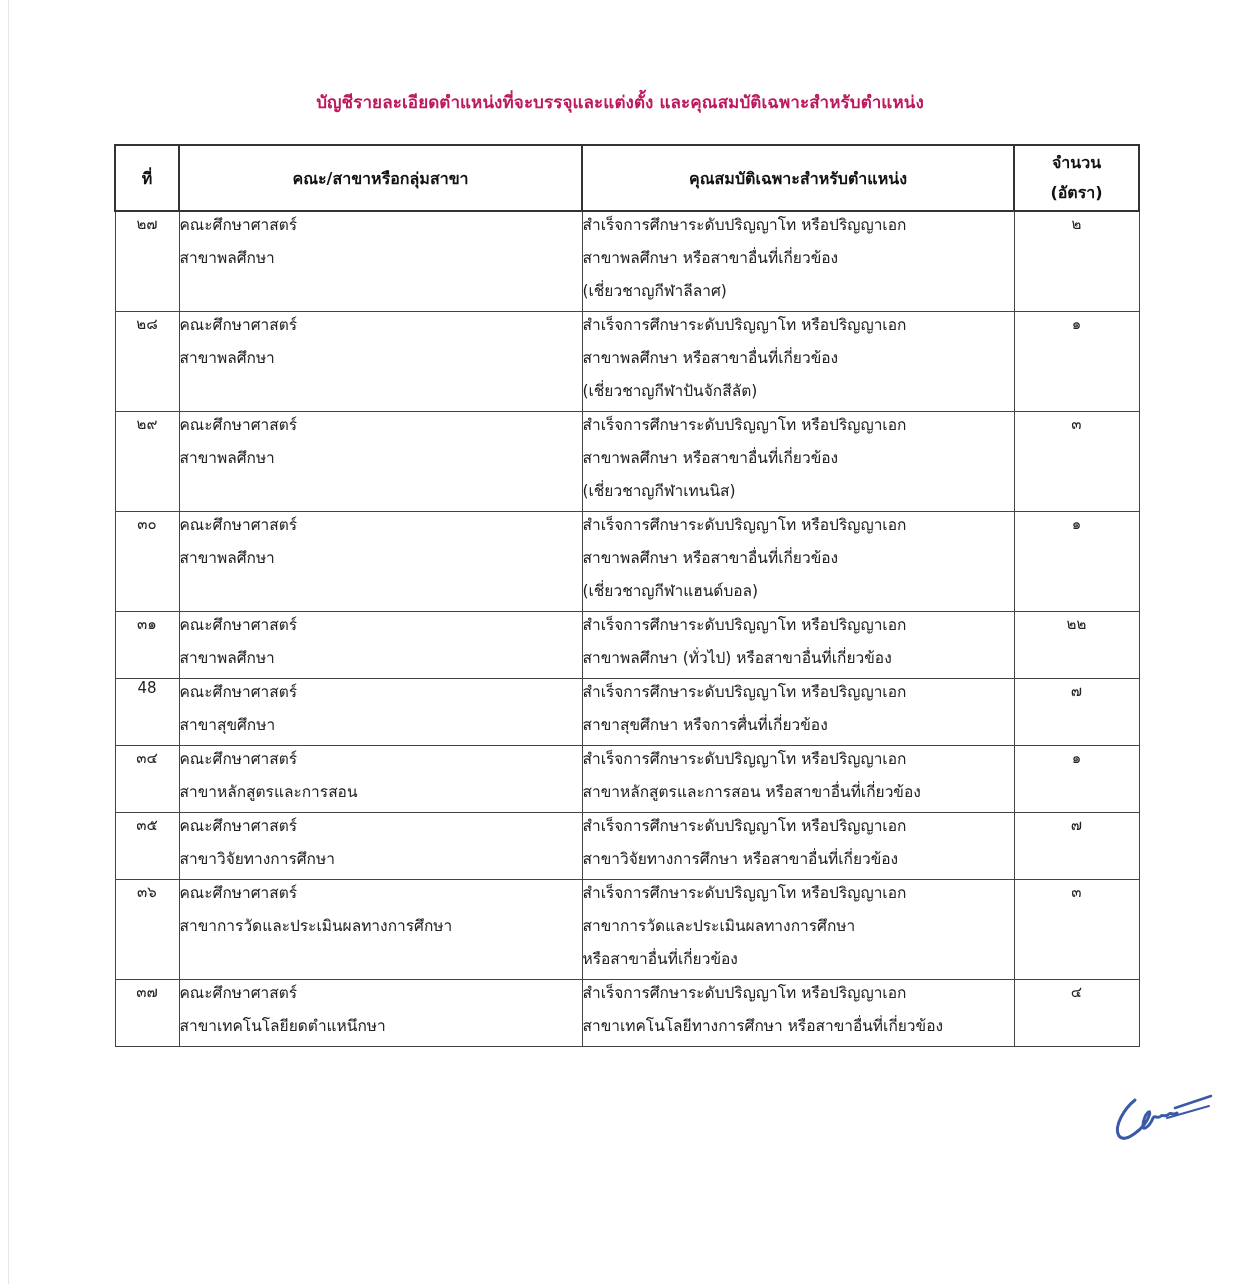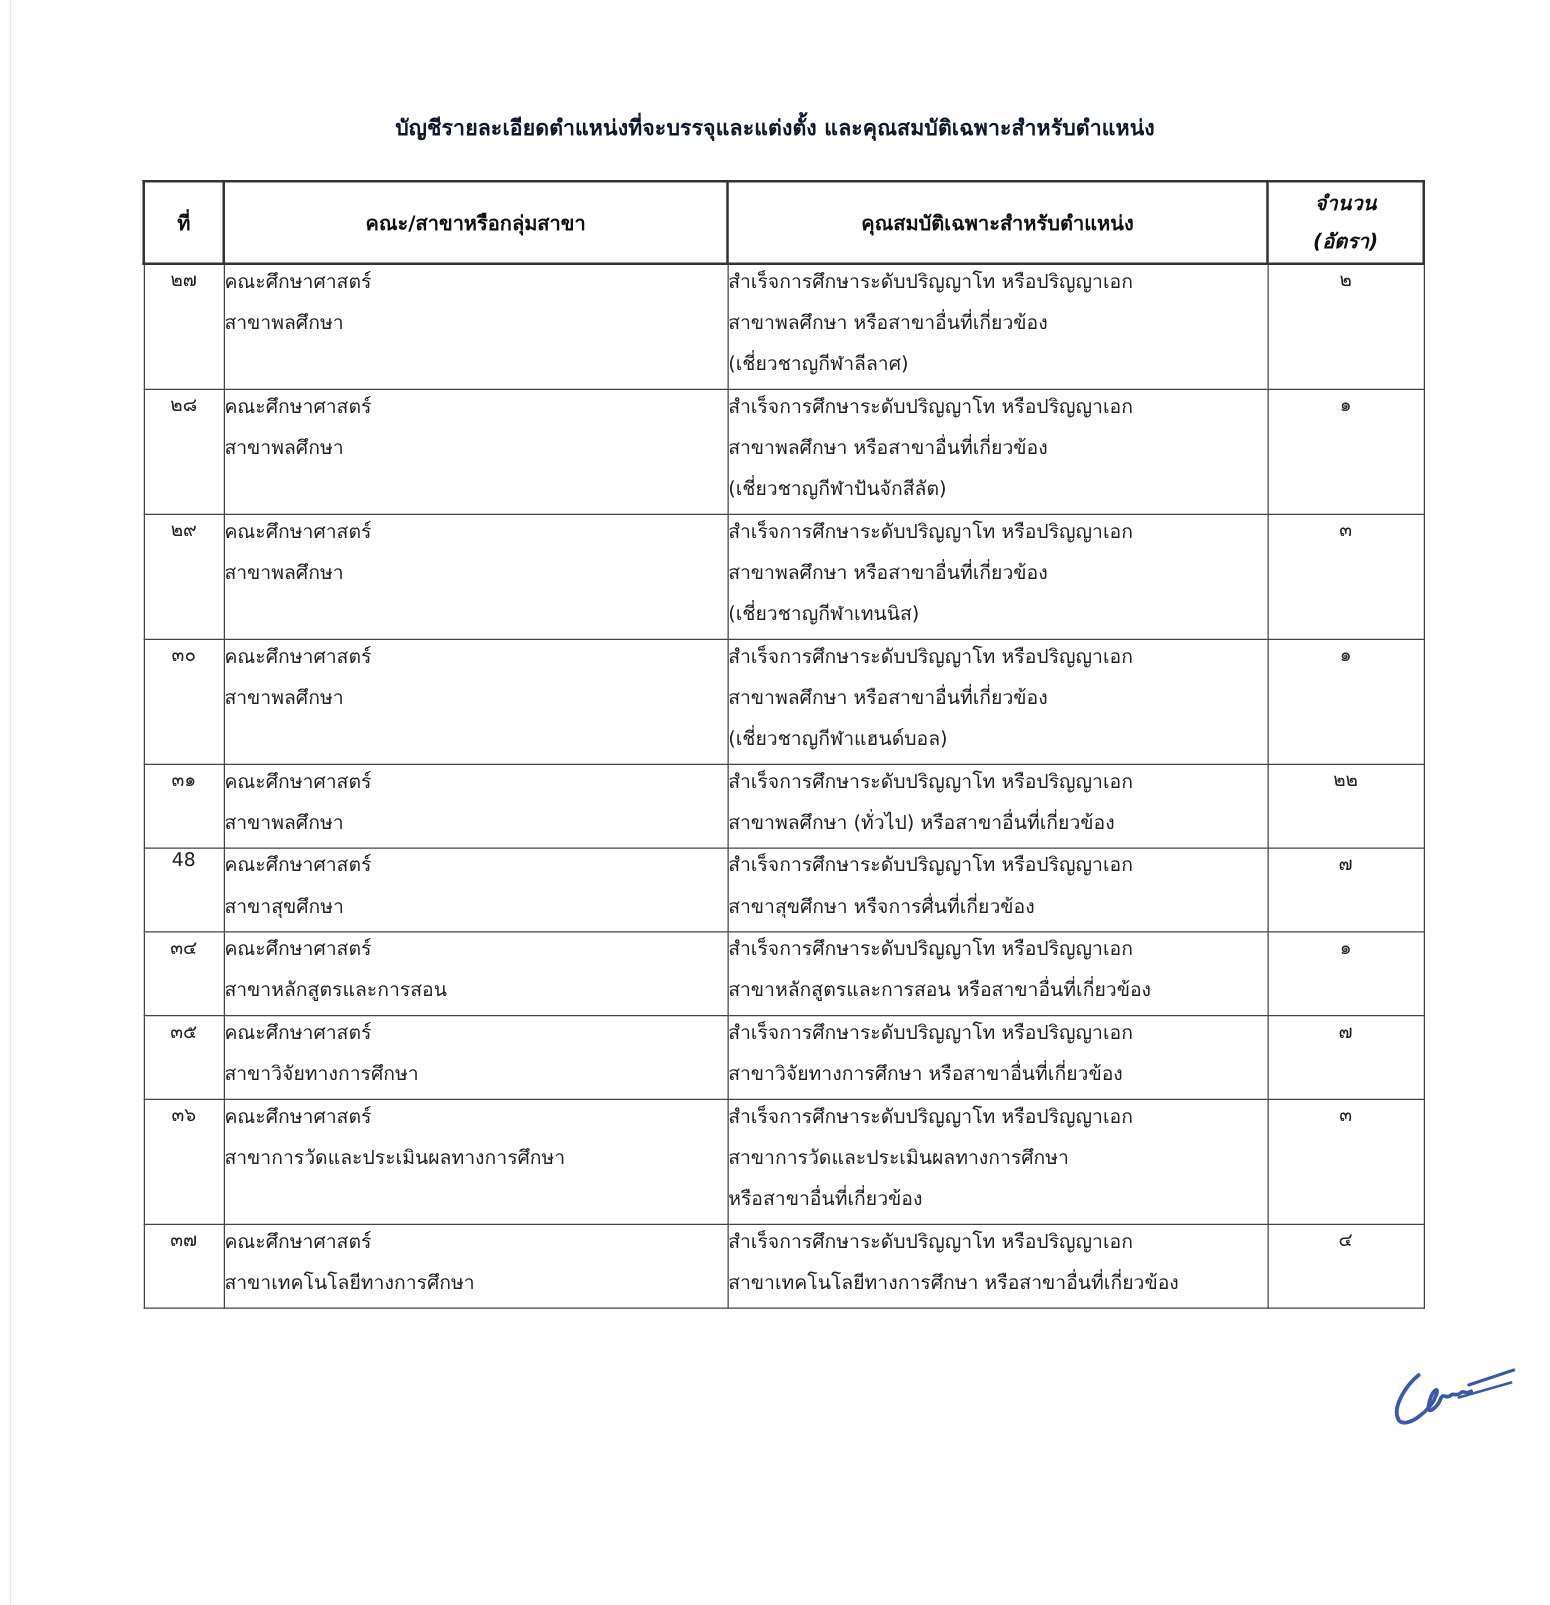--- a/index.html
+++ b/index.html
@@ -4,34 +4,34 @@
 <style>
   html, body { margin: 0; padding: 0; background: #ffffff; }
   body {
     width: 1240px; height: 1284px; position: relative; overflow: hidden;
     font-family: "DejaVu Sans", "Liberation Sans", sans-serif;
     color: #222;
   }
   .edge-line { position: absolute; top: 0; left: 8px; width: 1px; height: 1284px; background: #e6e6e6; }
   .title {
     position: absolute; top: 88px; left: 0; width: 1240px; text-align: center;
-    font-size: 17px; font-weight: bold; color: #0f172a; letter-spacing: 0.1px;
+    font-size: 17px; font-weight: bold; color: #be185d; letter-spacing: 0.1px;
   }
   table.doc {
     position: absolute; top: 144px; left: 114px; width: 1024px;
     border-collapse: collapse; table-layout: fixed;
   }
   table.doc th, table.doc td {
     border: 1.5px solid #444; vertical-align: top; padding: 0;
   }
   table.doc thead th {
     border-width: 2px; border-color: #333;
     font-weight: bold; font-size: 16px; color: #111; height: 64px; vertical-align: middle; text-align: center;
   }
-  table.doc thead th.count-head { line-height: 30px; font-style: italic; }
+  table.doc thead th.count-head { line-height: 30px; }
   col.c-no { width: 64px; }
   col.c-fac { width: 403px; }
   col.c-qual { width: 432px; }
   col.c-cnt { width: 125px; }
   td.no { text-align: center; font-size: 15px; padding-top: 8px; margin-top: 39px; }
   td.fac, td.qual { padding: 6px 0 4px 4px; font-size: 15.5px; }
   td.cnt { text-align: center; font-size: 15px; padding-top: 8px; }
   .line { display: block; height: 33px; line-height: 26px; white-space: nowrap; }
   .signature { position: absolute; left: 1105px; top: 1078px; width: 110px; height: 70px; }
 </style>
@@ -171,21 +171,21 @@
           <span class="line">สำเร็จการศึกษาระดับปริญญาโท หรือปริญญาเอก</span>
           <span class="line">สาขาการวัดและประเมินผลทางการศึกษา</span>
           <span class="line">หรือสาขาอื่นที่เกี่ยวข้อง</span>
         </td>
         <td class="cnt">๓</td>
       </tr>
       <tr>
         <td class="no">๓๗</td>
         <td class="fac">
           <span class="line">คณะศึกษาศาสตร์</span>
-          <span class="line">สาขาเทคโนโลยีทางการศึกษา</span>
+          <span class="line">สาขาเทคโนโลยียดตำแหนึกษา</span>
         </td>
         <td class="qual">
           <span class="line">สำเร็จการศึกษาระดับปริญญาโท หรือปริญญาเอก</span>
           <span class="line">สาขาเทคโนโลยีทางการศึกษา หรือสาขาอื่นที่เกี่ยวข้อง</span>
         </td>
         <td class="cnt">๔</td>
       </tr>
     </tbody>
 </table>
 

